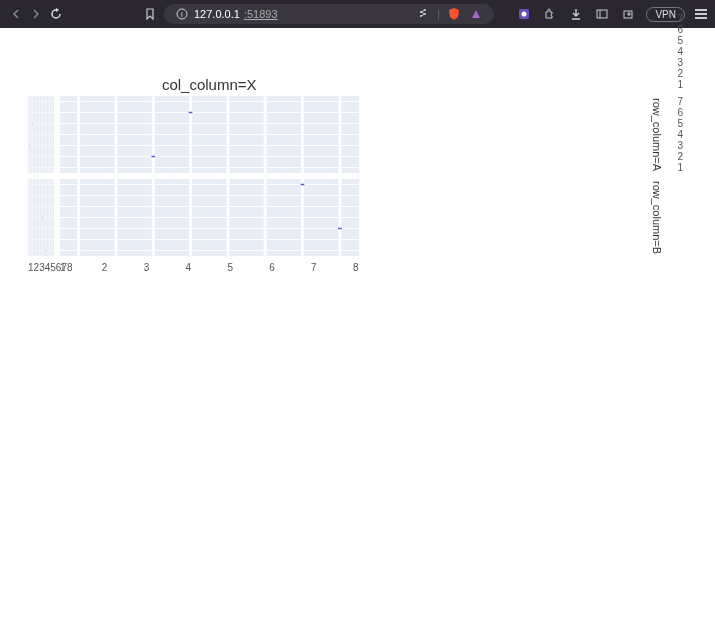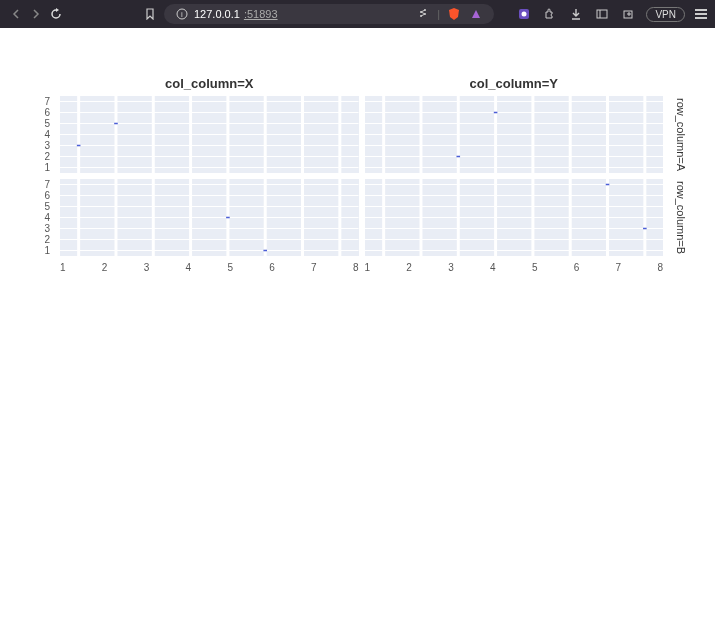--- a/index.html
+++ b/index.html
@@ -78,23 +78,22 @@
   
   .chart-area {
     padding: 48px 28px 20px 28px;
     display: grid;
     grid-template-columns: 26px 1fr 1fr 18px;
     grid-template-rows: 14px 1fr 1fr 18px;
     gap: 6px;
   }
   .col-title {
     text-align: center;
-    font-size: 13px;
+    font-size: 15px;
     color: #333;
-    font-weight: bold;
   }
   .row-title {
     writing-mode: vertical-rl;
     text-align: center;
     font-size: 11px;
     color: #333;
   }
   .yaxis {
     display: flex;
     flex-direction: column-reverse;
@@ -220,21 +219,20 @@
         <span></span>
         <span></span>
     </div>
   </div>
 </div>
 
 <div class="chart-area">
 
   <div class="corner-empty"></div>
   <div class="col-title">col_column=X</div>
-  <div class="col-title">col_column=Y</div>
   <div class="corner-empty"></div>
 
   <div class="yaxis" id="yaxis-top">
       <span>1</span>
       <span>2</span>
       <span>3</span>
       <span>4</span>
       <span>5</span>
       <span>6</span>
       <span>7</span>

